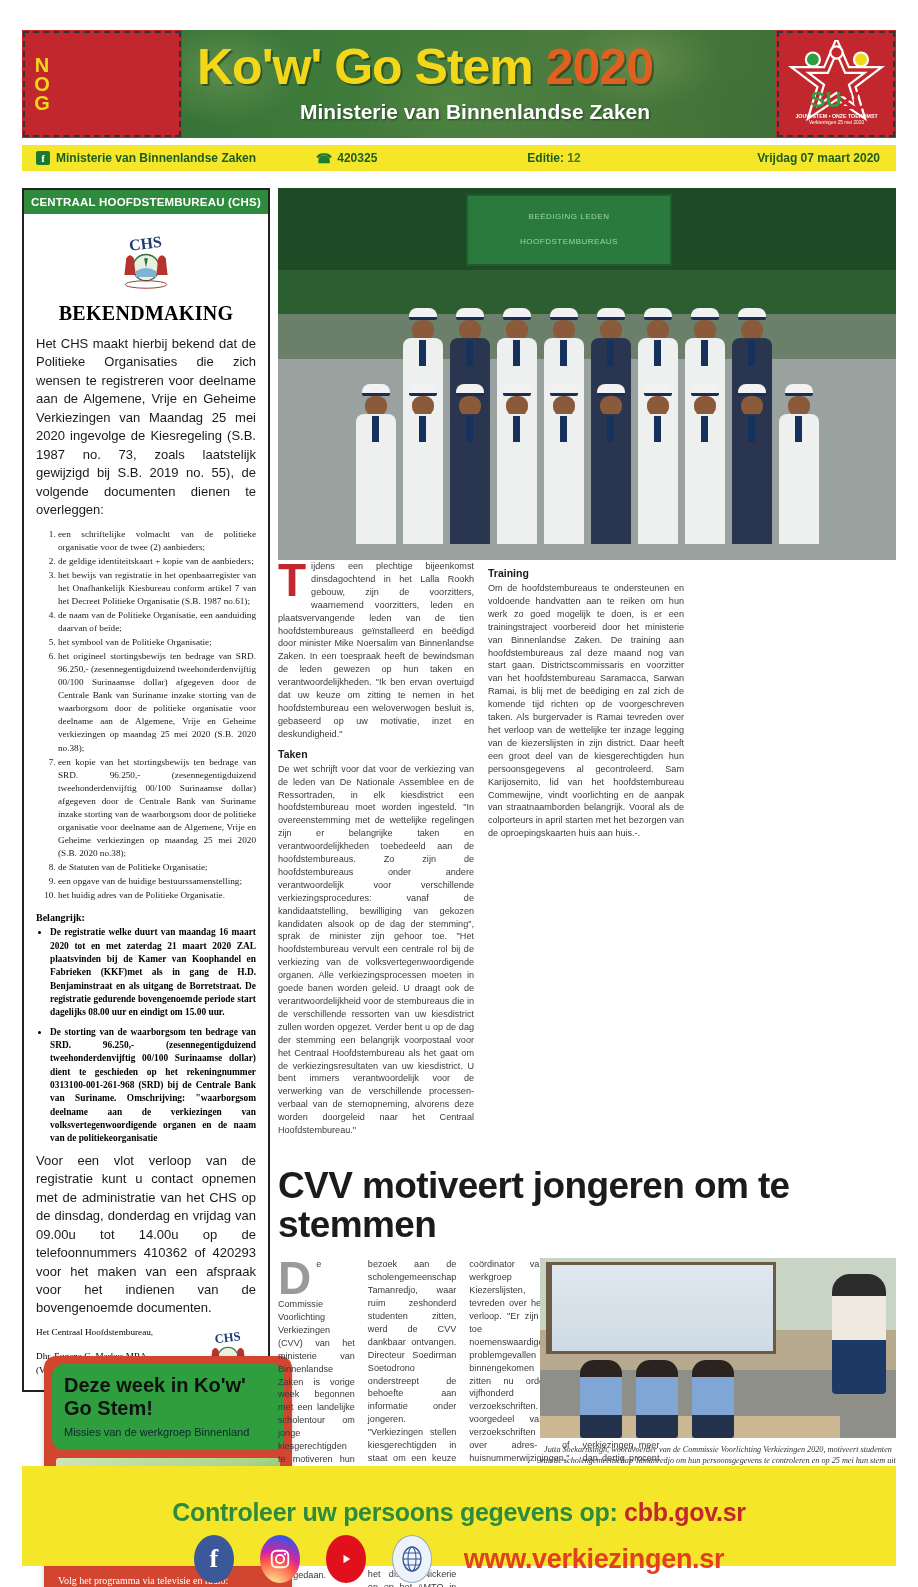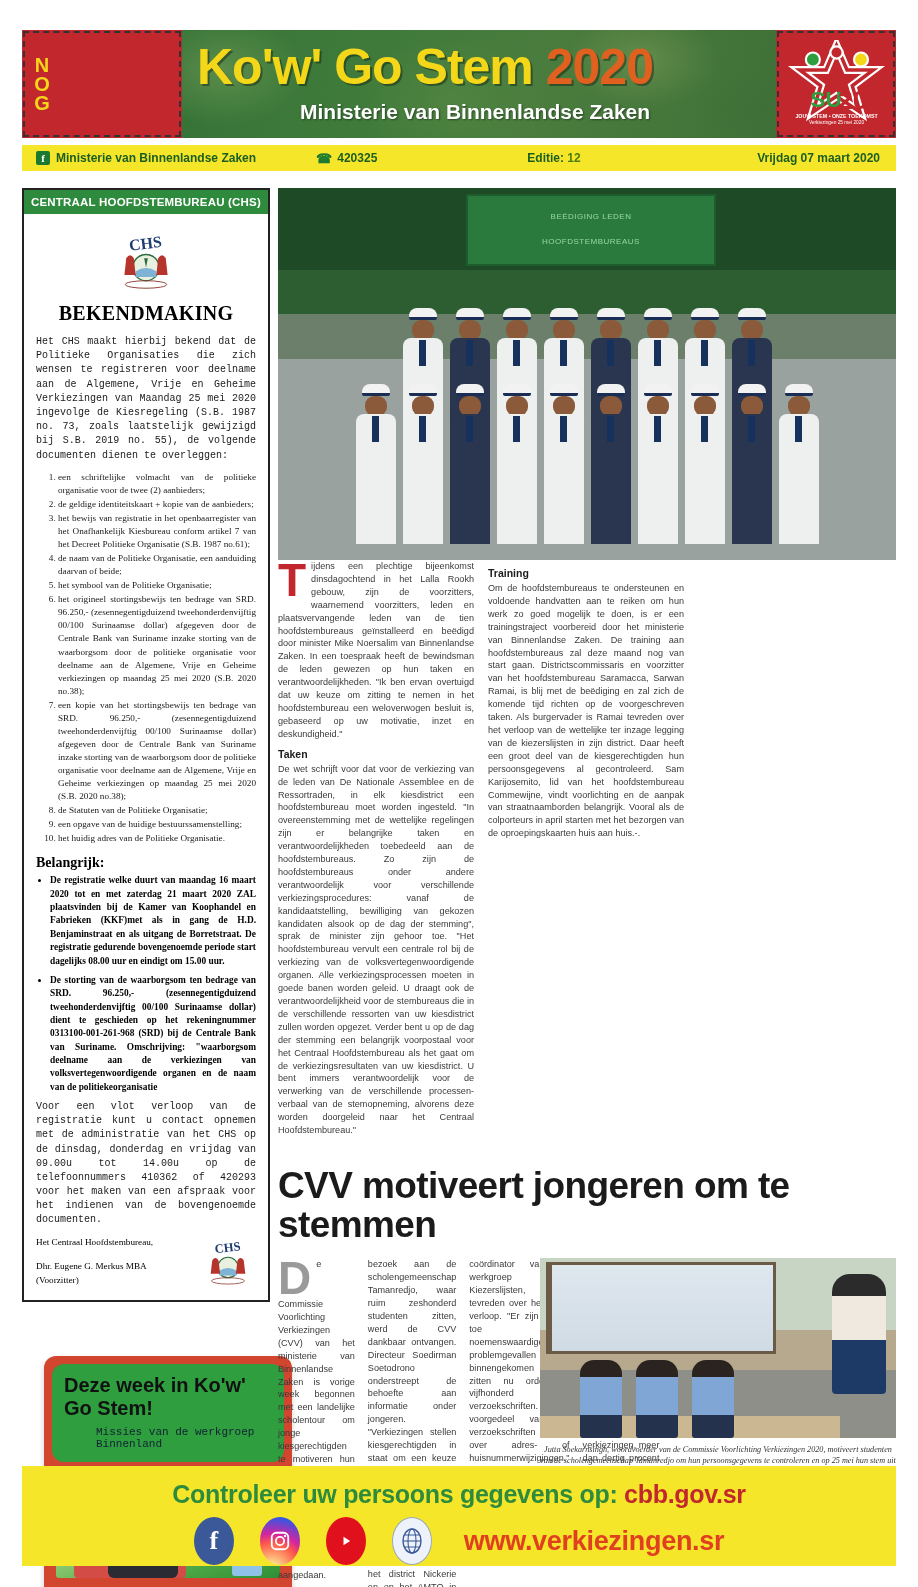--- a/index.html
+++ b/index.html
@@ -87,43 +87,43 @@
     text-align:center; padding:6px 4px; letter-spacing:.2px;
   }
   .chs-body { padding: 10px 12px 12px 12px; }
   .chs-logo-wrap { text-align:center; margin: 6px 0 4px; }
   .chs-seal { width:66px; height:62px; display:inline-block; }
   .bekend {
     text-align:center; font-family:"Liberation Serif", serif;
     font-size:20px; font-weight:700; margin: 6px 0 10px; letter-spacing:.3px;
   }
   .serif-p {
-    font-family:Liberation Mono, monospace; font-size:10px; line-height:1.42;
+    font-family:Liberation Sans, sans-serif; font-size:13px; line-height:1.42;
     text-align:justify; color:#1a1a1a; margin-bottom:8px;
   }
   ol.chs-list { font-family:"Liberation Serif", serif; font-size:9.2px;
     line-height:1.42; padding-left:22px; color:#1a1a1a; text-align:justify;}
   ol.chs-list li { margin-bottom:1px; }
   .belangrijk-t { font-family:"Liberation Serif",serif; font-weight:700;
-    font-size:14px; margin:10px 0 3px; }
+    font-size:10px; margin:10px 0 3px; }
   ul.belangrijk { font-family:"Liberation Serif",serif; font-size:9.4px;
     line-height:1.42; font-weight:700; padding-left:14px; text-align:justify;}
   ul.belangrijk li { margin-bottom:6px; }
   .chs-sign { font-family:"Liberation Serif",serif; font-size:9.2px; line-height:1.5; }
   .sign-row { display:flex; align-items:flex-end; justify-content:space-between; }
   .seal-small { width:56px; height:52px; flex:0 0 auto; }
 
   
   .deze-week {
     position:absolute; left:22px; top:1168px; width:248px;
     background:#d2452f; border-radius:12px; padding:8px; box-shadow:0 3px 6px rgba(0,0,0,.18);
   }
   .dw-head { background:#2e9e3f; border-radius:12px; padding:10px 12px 12px; }
   .dw-title { color:#111; font-size:20px; font-weight:800; }
-  .dw-sub { color:#123; font-family:Liberation Mono, monospace; font-size:11px; margin-top:6px;margin-left:32px;}
+  .dw-sub { color:#123; font-family:Liberation Sans, sans-serif; font-size:11px; margin-top:6px;}
   .dw-photo {
     margin:8px 4px 0; height:108px; border-radius:3px; position:relative; overflow:hidden;
     background: linear-gradient(160deg,#cfe6b8 0%, #a8d489 40%, #57b04a 70%, #2f8f36 100%);
   }
   .dw-photo .host { position:absolute; left:52px; bottom:0; width:70px; height:86px;
     background: linear-gradient(#3a2a22 0 28%, #e8e2d8 28% 48%, #2b2b33 48% 100%);
     border-radius:28px 28px 6px 6px;}
   .dw-photo .chair { position:absolute; left:18px; bottom:0; width:112px; height:46px;
     background:#d34c46; border-radius:16px 16px 4px 4px; }
   .dw-photo .pillow { position:absolute; left:16px; bottom:14px; width:38px; height:34px;
@@ -143,21 +143,21 @@
   }
   .dw-pill.tv { background:#f5e62a; color:#111; }
   .ico-tv, .ico-radio { flex:0 0 auto; }
 
   
   .main { position:absolute; left:278px; top:188px; width:618px; }
   .lead-photo {
     width:618px; height:372px; position:relative; overflow:hidden;
     background: linear-gradient(#1e4a26 0 22%, #2d5e31 22% 34%, #6b7f6a 34% 46%, #9aa2a0 46% 100%);
   }
-  .lp-screen { position:absolute; left:188px; top:6px; width:250px; height:72px;
+  .lp-screen { position:absolute; left:188px; top:6px; width:206px; height:72px;
     background:#2a7a3d; border:2px solid #1d5c2d; }
   .lp-screen span { display:block; color:#a8e6b0; font-size:8px; text-align:center;
     margin-top:16px; letter-spacing:.5px; opacity:.85; }
   .lp-row { position:absolute; left:0; right:0; display:flex; justify-content:center; gap:3px;}
   .lp-row.back { top:120px; }
   .lp-row.front { top:196px; }
   .officer { width:44px; height:160px; position:relative; }
   .officer .cap { position:absolute; top:0; left:8px; width:28px; height:12px;
     background:#f2f2f2; border-radius:8px 8px 2px 2px; border-bottom:3px solid #1a2d55;}
   .officer .face { position:absolute; top:12px; left:11px; width:22px; height:20px;
@@ -214,21 +214,21 @@
     font-family:"Liberation Serif",serif; font-style:italic; font-size:8.2px;
     line-height:1.35; color:#333; text-align:center; margin-bottom:8px;
   }
 
   
   .footer {
     position:absolute; left:22px; top:1466px; width:874px; height:100px;
     background:#f5e62a;
   }
   .f-line1 {
-    text-align:center; padding-top:14px; font-size:25px; font-weight:800; color:#2e8b3d;
+    text-align:center; padding-top:32px; font-size:25px; font-weight:800; color:#2e8b3d;
     letter-spacing:-.3px;
   }
   .f-line1 .url { color:#c1272d; }
   .f-line2 { display:flex; align-items:center; justify-content:center; gap:26px; margin-top:8px;}
   .soc { width:40px; height:48px; border-radius:50%; display:flex; align-items:center;
     justify-content:center; color:#fff; font-weight:800; }
   .soc.fb { background:#3b5998; font-family:"Liberation Serif",serif; font-size:26px;}
   .soc.ig { background: radial-gradient(circle at 30% 110%, #fdd postcard, #fdf497 5%, #fd5949 45%, #d6249f 60%, #285AEB 90%);
             background: radial-gradient(circle at 30% 110%, #fdf497 5%, #fd5949 45%, #d6249f 60%, #285AEB 90%); }
   .soc.yt { background:#e0101c; }

